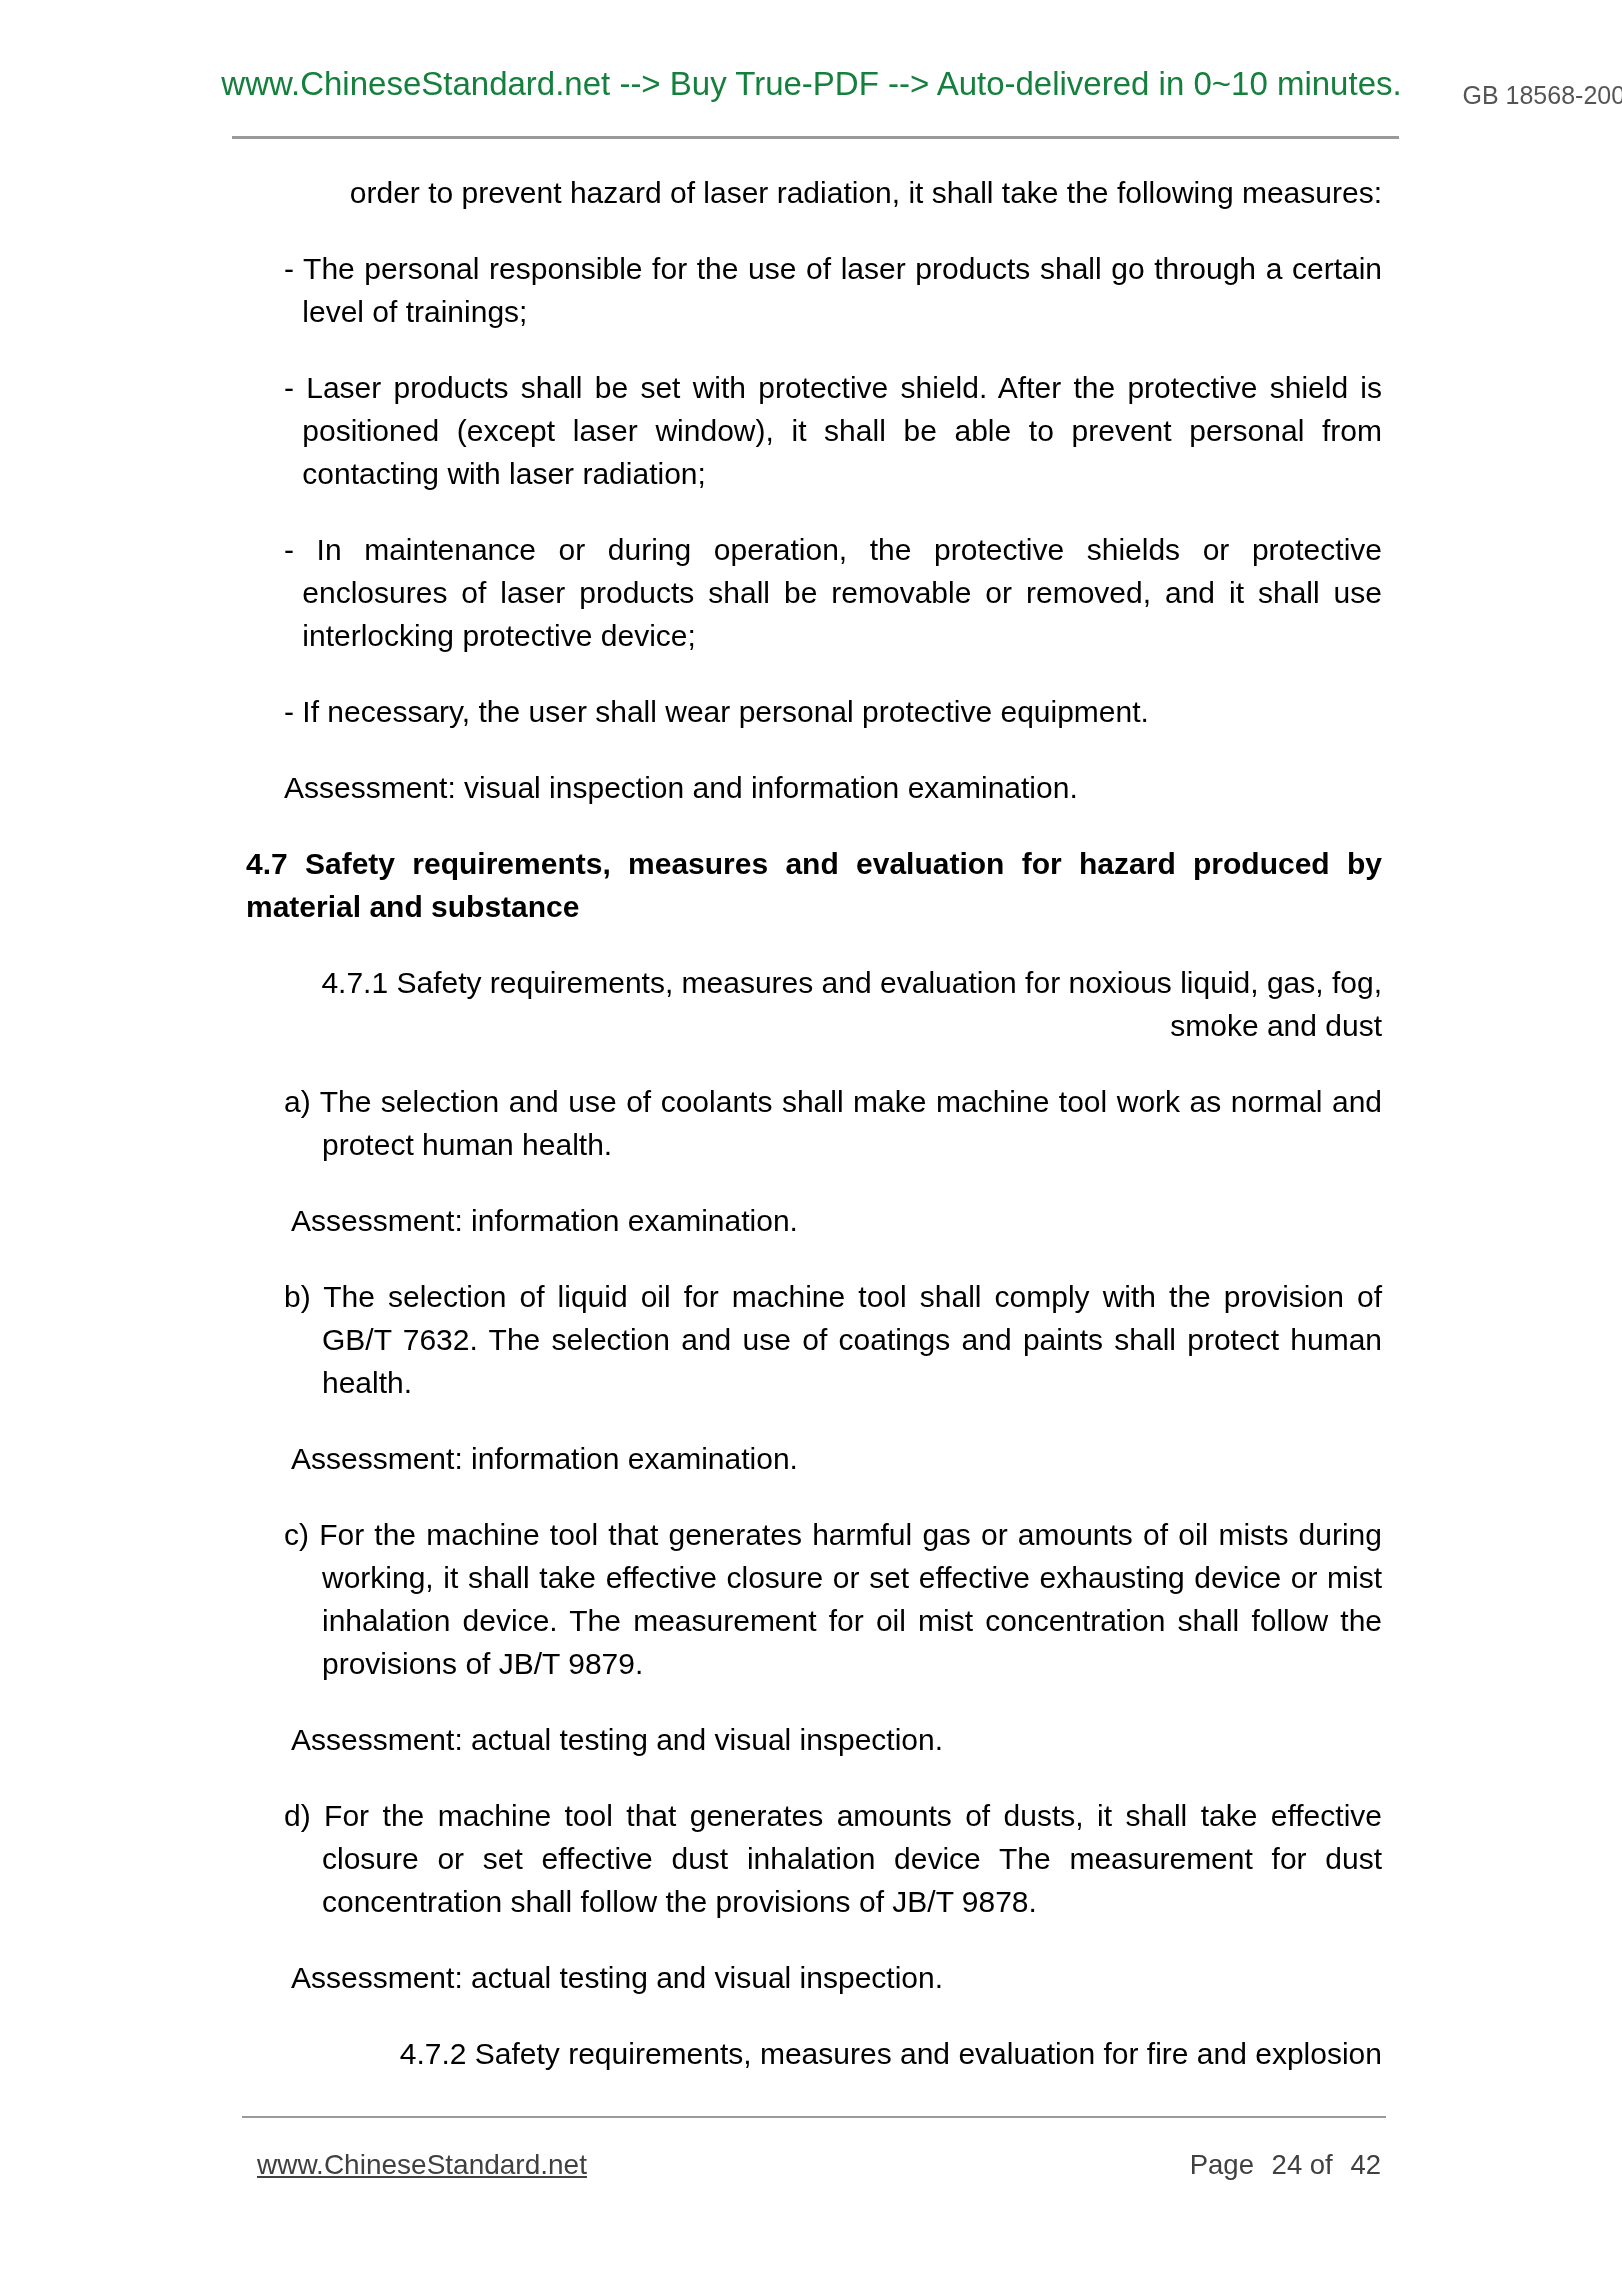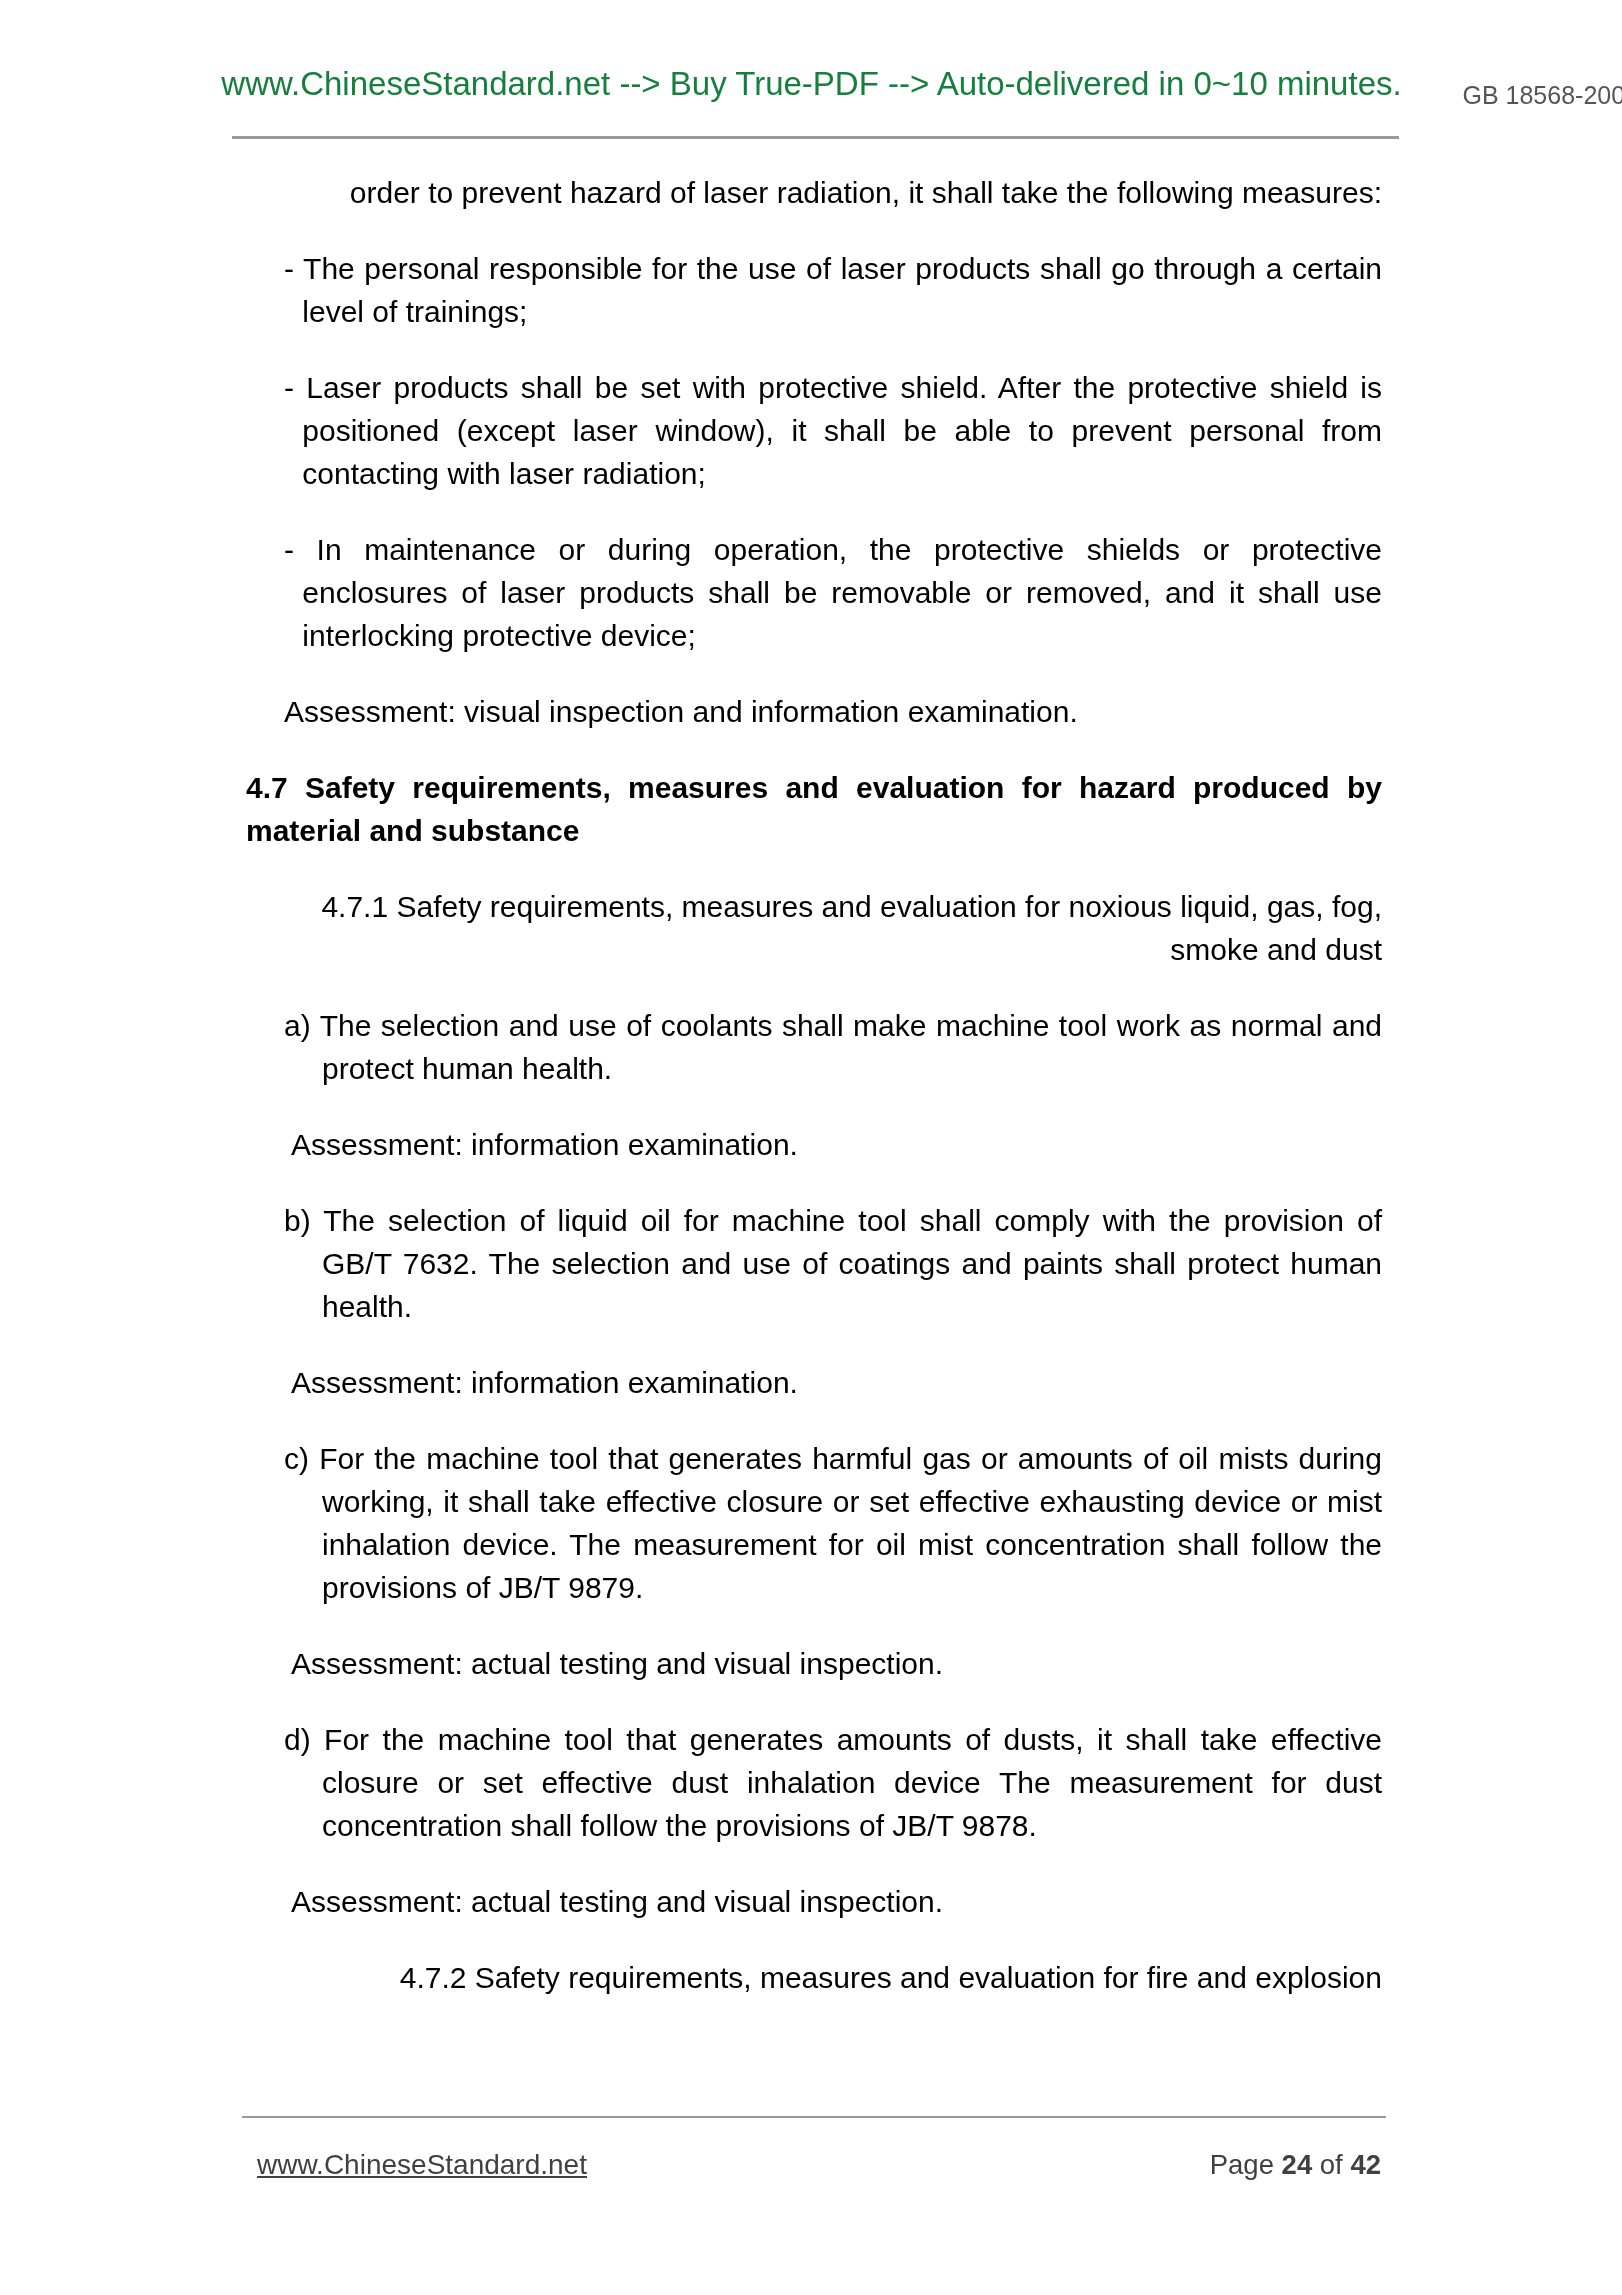--- a/index.html
+++ b/index.html
@@ -96,35 +96,36 @@
       color: #404040;
       text-decoration: underline;
     }
     .footer-page {
       position: absolute;
       top: 2149px;
       right: 242px;
       font-size: 27.5px;
       color: #404040;
     }
-    .footer-page b { font-weight: bold; }
+    .footer-page b { font-weight: normal; margin-left: 10px; }
   </style>
 </head>
 <body>
 
 <div class="banner">www.ChineseStandard.net --&gt; Buy True-PDF --&gt; Auto-delivered in 0~10 minutes.</div>
 <div class="doc-code">GB 18568-2001</div>
 <div class="header-rule"></div>
 
 <div class="content">
   <p class="p nojust">order to prevent hazard of laser radiation, it shall take the following measures:</p>
 
   <p class="dash-item">- The personal responsible for the use of laser products shall go through a certain level of trainings;</p>
   <p class="dash-item">- Laser products shall be set with protective shield. After the protective shield is positioned (except laser window), it shall be able to prevent personal from contacting with laser radiation;</p>
   <p class="dash-item">- In maintenance or during operation, the protective shields or protective enclosures of laser products shall be removable or removed, and it shall use interlocking protective device;</p>
+  <p class="dash-item">- If necessary, the user shall wear personal protective equipment.</p>
 
   <p class="assess">Assessment: visual inspection and information examination.</p>
 
   <p class="heading-bold">4.7 Safety requirements, measures and evaluation for hazard produced by material and substance</p>
 
   <p class="p nojust">4.7.1 Safety requirements, measures and evaluation for noxious liquid, gas, fog, smoke and dust</p>
 
   <p class="alpha-item">a) The selection and use of coolants shall make machine tool work as normal and protect human health.</p>
   <p class="assess sub">Assessment: information examination.</p>
 

